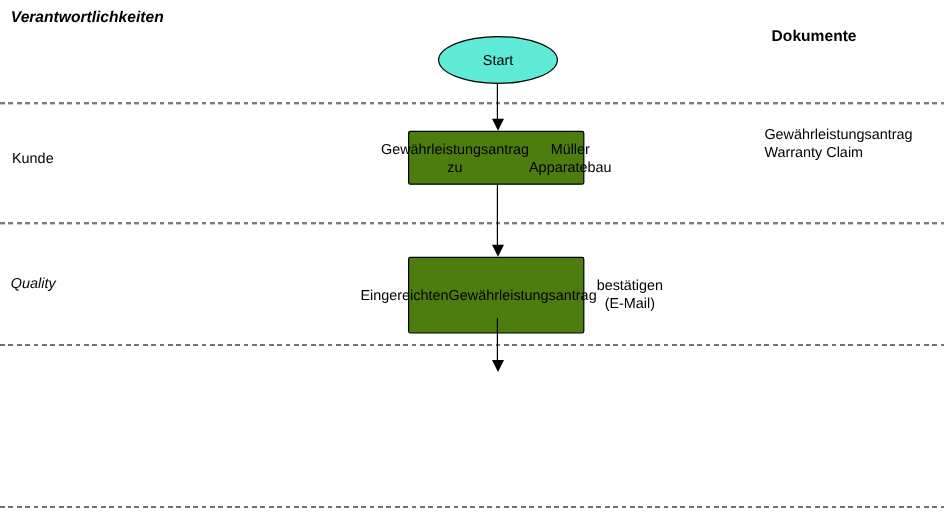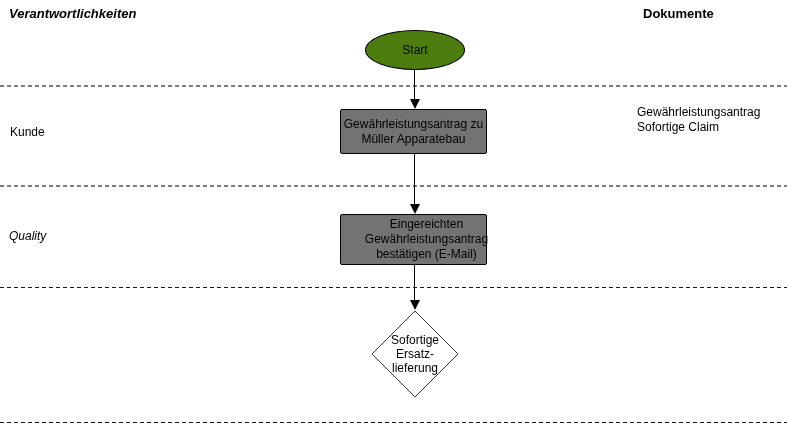--- a/index.html
+++ b/index.html
@@ -17,21 +17,21 @@
     overflow: hidden;
   }
   .col-header {
     position: absolute;
     font-size: 13px;
     font-weight: bold;
     white-space: nowrap;
   }
   #header-responsibilities { left: 9px; top: 6px; font-style: italic; }
   #header-process { left: 340px; top: 5px; width: 150px; text-align: center; }
-  #header-documents { left: 643px; top: 6px; }
+  #header-documents { left: 643px; top: 22px; }
 
   .lane-divider { position: absolute; left: 0; width: 787px; }
   .divider-gray {
     height: 2px;
     background: repeating-linear-gradient(to right, #7d7d7d 0 4px, transparent 4px 7px);
   }
   .divider-black {
     height: 1px;
     background: repeating-linear-gradient(to right, #161616 0 4px, transparent 4px 7px);
   }
@@ -49,35 +49,35 @@
   #lane-label-quality { left: 9px; top: 229px; font-style: italic; }
 
   .shape-text { font-size: 12px; line-height: 15px; text-align: center; }
 
   #start-terminator {
     position: absolute;
     left: 365px; top: 30px;
     width: 98px; height: 38px;
     border: 1px solid #000000;
     border-radius: 50%;
-    background: #4d7c0f;
+    background: #5eead4;
     display: flex; align-items: center; justify-content: center;
     font-size: 12px;
   }
   .process-box {
     position: absolute;
     border: 1px solid #000000;
     border-radius: 2px;
-    background: #737373;
-    display: flex; flex-direction: column;
+    background: #4d7c0f;
+    display: flex; flex-direction: row;
     align-items: center; justify-content: center;
     box-sizing: border-box;
   }
   #process-step-1 { left: 340px; top: 109px; width: 147px; height: 45px; }
-  #process-step-2 { left: 340px; top: 214px; width: 147px; height: 51px; padding-left: 26px; }
+  #process-step-2 { left: 340px; top: 214px; width: 147px; height: 64px; padding-left: 26px; }
 
   .arrow-line {
     position: absolute;
     width: 1px;
     background: #000000;
   }
   .arrow-head {
     position: absolute;
     width: 0; height: 0;
     border-left: 5px solid transparent;
@@ -147,29 +147,19 @@
 
   <div class="process-box" id="process-step-2">
     <span class="shape-text">Eingereichten</span>
     <span class="shape-text">Gewährleistungsantrag</span>
     <span class="shape-text">bestätigen (E-Mail)</span>
   </div>
 
   <div class="arrow-line" id="arrow-3-line"></div>
   <div class="arrow-head" id="arrow-3-head"></div>
 
-  <div id="decision-diamond">
-    <svg width="88" height="88" viewBox="0 0 88 88">
-      <polygon points="44,1 87,44 44,87 1,44" fill="#ffffff" stroke="#3c3c3c" stroke-width="1"></polygon>
-    </svg>
-    <div id="decision-text">
-      <span>Sofortige</span>
-      <span>Ersatz-</span>
-      <span>lieferung</span>
-    </div>
-  </div>
 
   <div id="document-reference">
     <div>Gewährleistungsantrag</div>
-    <div>Sofortige Claim</div>
+    <div>Warranty Claim</div>
   </div>
 
 </div>
 
 </body></html>

